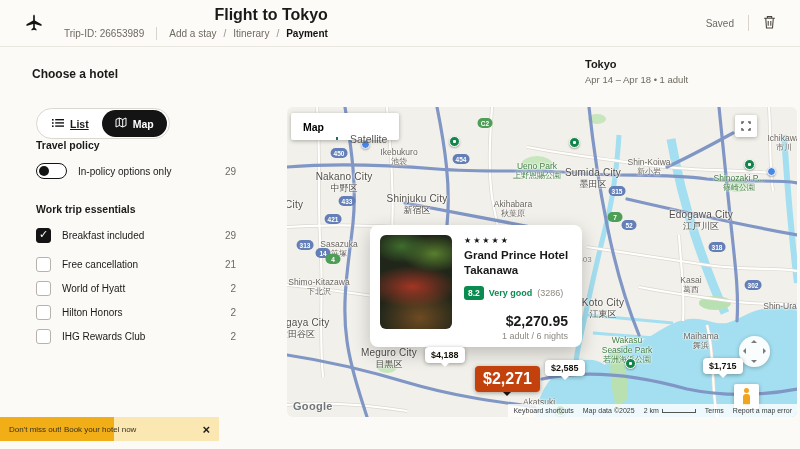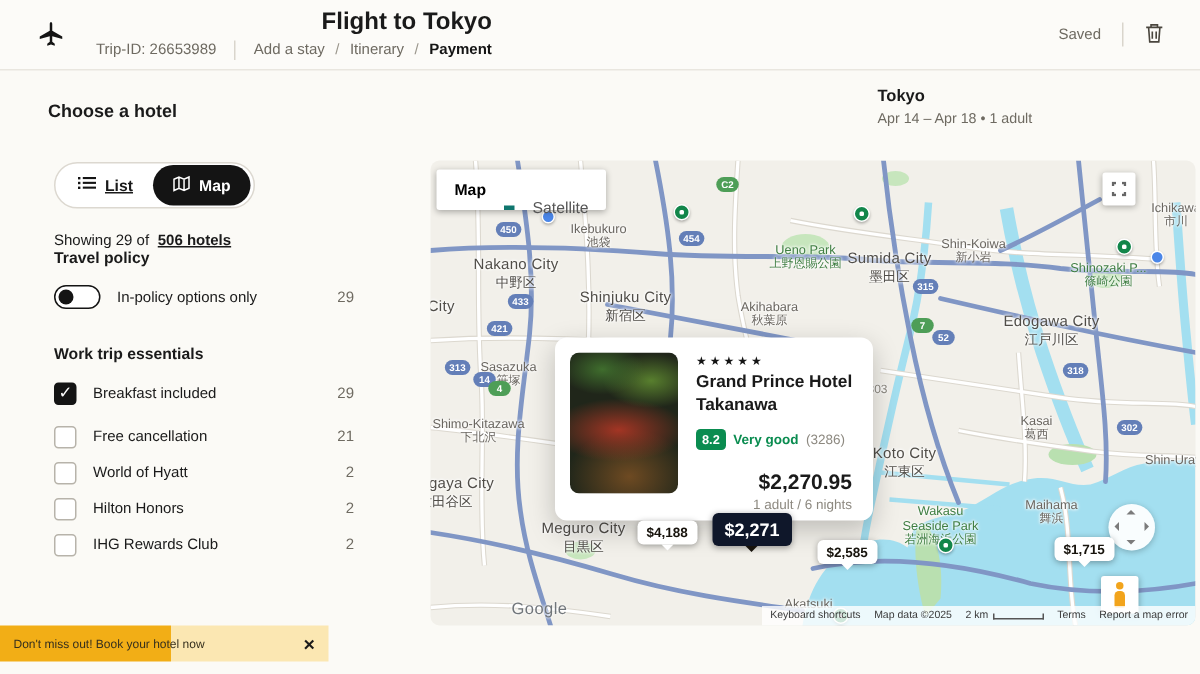--- a/index.html
+++ b/index.html
@@ -92,21 +92,21 @@
   .dotg:after { content:""; position:absolute; left:3px; top:3px; width:3px; height:3px; background:#fff;
                 border-radius:1px; }
   .dotb { position:absolute; width:9px; height:9px; border-radius:50%; background:#4a86e8;
           border:1.5px solid #fff; box-shadow:0 1px 2px rgba(0,0,0,.3); }
 
   
   .mtype { position:absolute; left:4px; top:6px; background:#fff; border-radius:2px;
            box-shadow:0 1px 4px rgba(0,0,0,.3); display:flex; height:27px; }
   .mt { display:flex; align-items:center; padding:0 12px; font-size:10.5px; cursor:pointer; }
   .mt.active { font-weight:bold; color:#000; }
-  .mt.inactive { color:#565656; border-left:7px solid #0f766e;margin-top:24px; }
+  .mt.inactive { color:#565656; border-left:2px solid #0f766e;margin-top:24px; }
 
   .fsbtn { position:absolute; right:40px; top:8px; width:22px; height:22px; background:#fff;
            border:none; border-radius:2px; box-shadow:0 1px 4px rgba(0,0,0,.3); display:flex;
            align-items:center; justify-content:center; cursor:pointer; }
   .pan { position:absolute; left:452px; top:229px; width:31px; height:31px; border-radius:50%;
          background:rgba(255,255,255,.93); box-shadow:0 1px 4px rgba(0,0,0,.25); cursor:pointer; }
   .tri { position:absolute; width:0; height:0; border:3.5px solid transparent; }
   .tri.up    { left:12px; top:4px;    border-bottom-color:#7b7b7b; border-top:none; }
   .tri.down  { left:12px; bottom:4px; border-top-color:#7b7b7b;   border-bottom:none; }
   .tri.left  { left:4px;  top:12px;   border-right-color:#7b7b7b; border-left:none; }
@@ -139,26 +139,26 @@
   .hvg { font-size:9px; color:#0a8c50; font-weight:bold; }
   .hcount { font-size:9px; color:#8d8980; }
   .hprice { position:absolute; right:14px; top:88px; font-size:14px; font-weight:bold; }
   .hmeta { position:absolute; right:14px; top:106px; font-size:9px; color:#8d8980; }
 
   
   .pin { position:absolute; background:#fff; border-radius:4px; padding:3px 6px; font-size:9px;
          font-weight:bold; color:#17130c; box-shadow:0 1px 4px rgba(0,0,0,.35); cursor:pointer; z-index:4; }
   .pin:after { content:""; position:absolute; left:50%; bottom:-4px; transform:translateX(-50%);
                border:4px solid transparent; border-top:4px solid #fff; border-bottom:none; }
-  .pin.sel { background:#0f172a; color:#fff; font-size:12px; padding:4px 8px; z-index:5; }
+  .pin.sel { background:#c2410c; color:#fff; font-size:16px; padding:4px 8px; z-index:5;margin-top:24px; }
   .pin.sel:after { border-top-color:#17130c; }
 
   
-  .glogo { position:absolute; left:6px; bottom:5px; font-size:11px; font-weight:400; color:#70757a;
-           letter-spacing:.3px; text-shadow:0 0 2px #fff,0 0 2px #fff;margin-left:48px; }
+  .glogo { position:absolute; left:6px; bottom:5px; font-size:11px; font-weight:700; color:#70757a;
+           letter-spacing:.3px; text-shadow:0 0 2px #fff,0 0 2px #fff; }
   .attrib { position:absolute; right:0; bottom:0; height:13px; display:flex; align-items:center;
             background:rgba(255,255,255,.8); font-size:7px; color:#3a3a3a; padding:0 5px; gap:9px;
             z-index:6; }
   .attrib .lnk { cursor:pointer; }
   .scale { display:flex; align-items:center; gap:3px; }
   .scalebar { width:34px; height:4px; border:1px solid #555; border-top:none; }
 </style>
 </head>
 <body>
 
@@ -221,24 +221,20 @@
     <span class="vt-map">
       <span>
         <svg width="12" height="11" viewBox="0 0 12 11" fill="none" stroke="#fff" stroke-width="1">
             <path d="M1 2.5 4.3 1l3.4 1.5L11 1v7.5L7.7 10 4.3 8.5 1 10zM4.3 1v7.5M7.7 2.5V10"></path>
           </svg>
       </span>
       <span>Map</span>
     </span>
   </div>
 
-  <div class="showing">
-    <span>Showing 29 of</span>
-    <span class="link" style="margin-left:3px;">506 hotels</span>
-  </div>
 
   <div class="section-h sh-policy">Travel policy</div>
   <div class="frow">
     <span class="toggle">
         <span class="knob"></span>
       </span>
     <span class="flabel">In-policy options only</span>
     <span class="count">29</span>
   </div>
 

